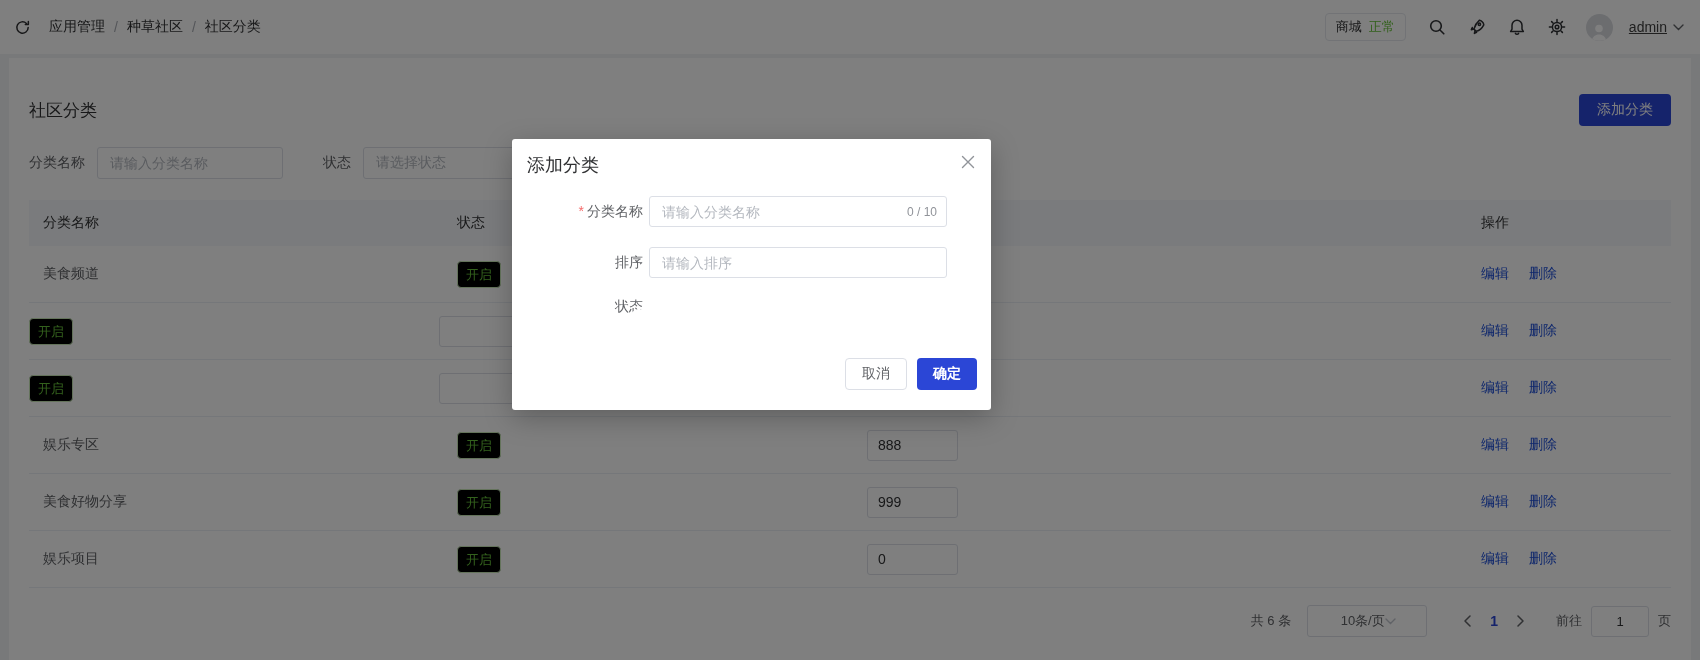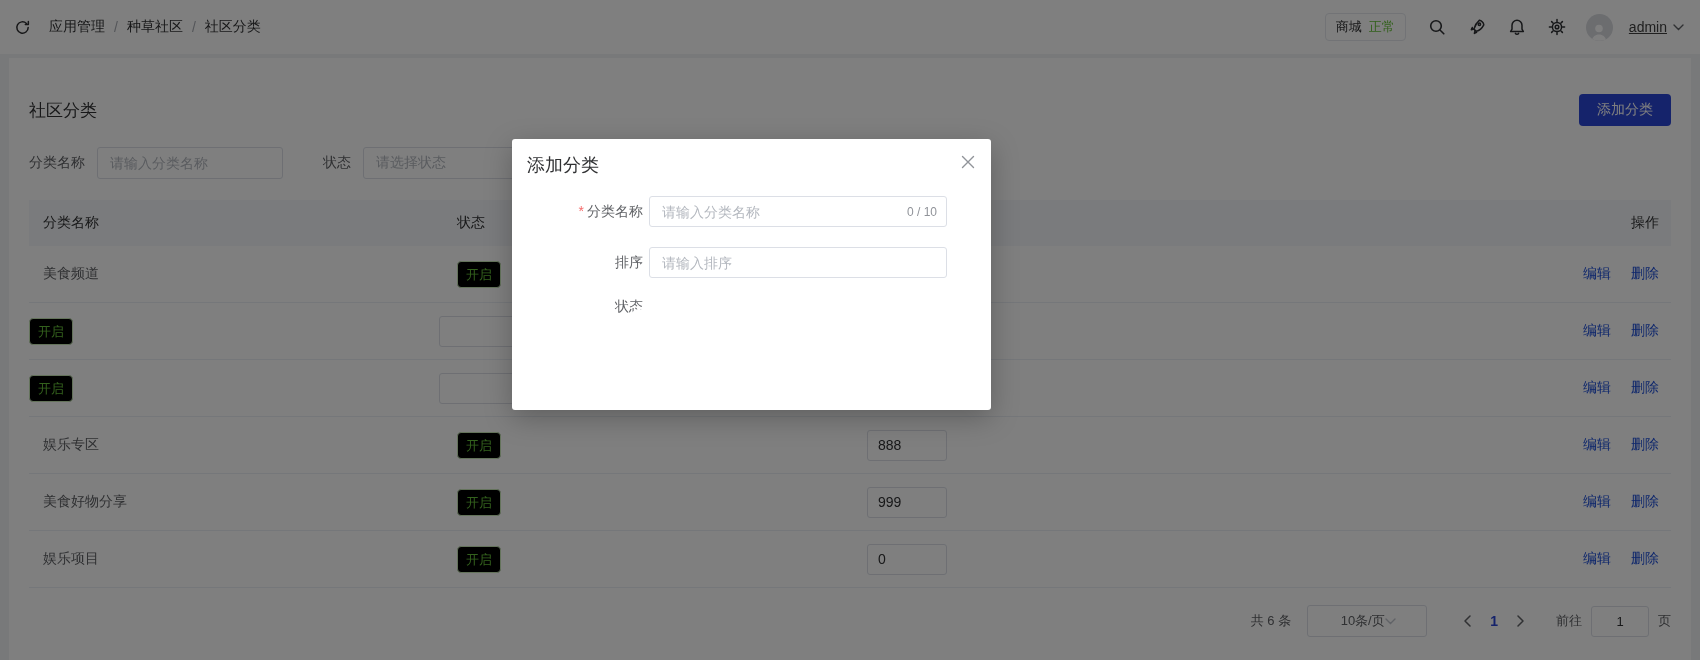--- a/index.html
+++ b/index.html
@@ -74,26 +74,26 @@
     display:flex; align-items:center; height:46px; background:#f5f7fa;
     font-size:14px; color:#303133; font-weight:500;
   }
   .trow {
     display:flex; align-items:center; height:57px; border-bottom:1px solid #ebeef5;
     font-size:14px; color:#606266;
   }
   .col-name   { width:428px; padding-left:14px; }
   .col-status { width:410px; }
   .col-sort   { flex:1; }
-  .col-actions{ width:190px; text-align:right; padding-right:12px; }
+  .col-actions{ width:190px; padding-right:12px; }
   .tag-on {
     display:inline-block; background:#000000; border:1px solid #c8e6b7; color:#67c23a;
     border-radius:4px; font-size:13px; padding:6px 8px; line-height:1;
   }
-  .sort-input { width:80px; height:31px; padding:0 10px; color:#303133; }
+  .sort-input { width:91px; height:31px; padding:0 10px; color:#303133; }
   .link { color:#1d4ed8; cursor:pointer; font-size:14px; }
   .link + .link { margin-left:16px; }
 
   
   .pagination {
     margin-top:17px; display:flex; align-items:center; justify-content:flex-end;
     font-size:13px; color:#606266;
   }
   .pg-total { margin-right:16px; }
   .pg-size {
@@ -345,13 +345,17 @@
       </span>
     </div>
     <div class="m-row">
       <span class="m-label">状态</span>
       <span class="m-ctl">
         <span class="switch"><span class="knob"></span></span>
       </span>
     </div>
   </div>
 
+  <div class="modal-footer">
+    <button class="btn-cancel">取消</button>
+    <button class="btn-confirm">确定</button>
+  </div>
 </div>
 
 </body></html>

